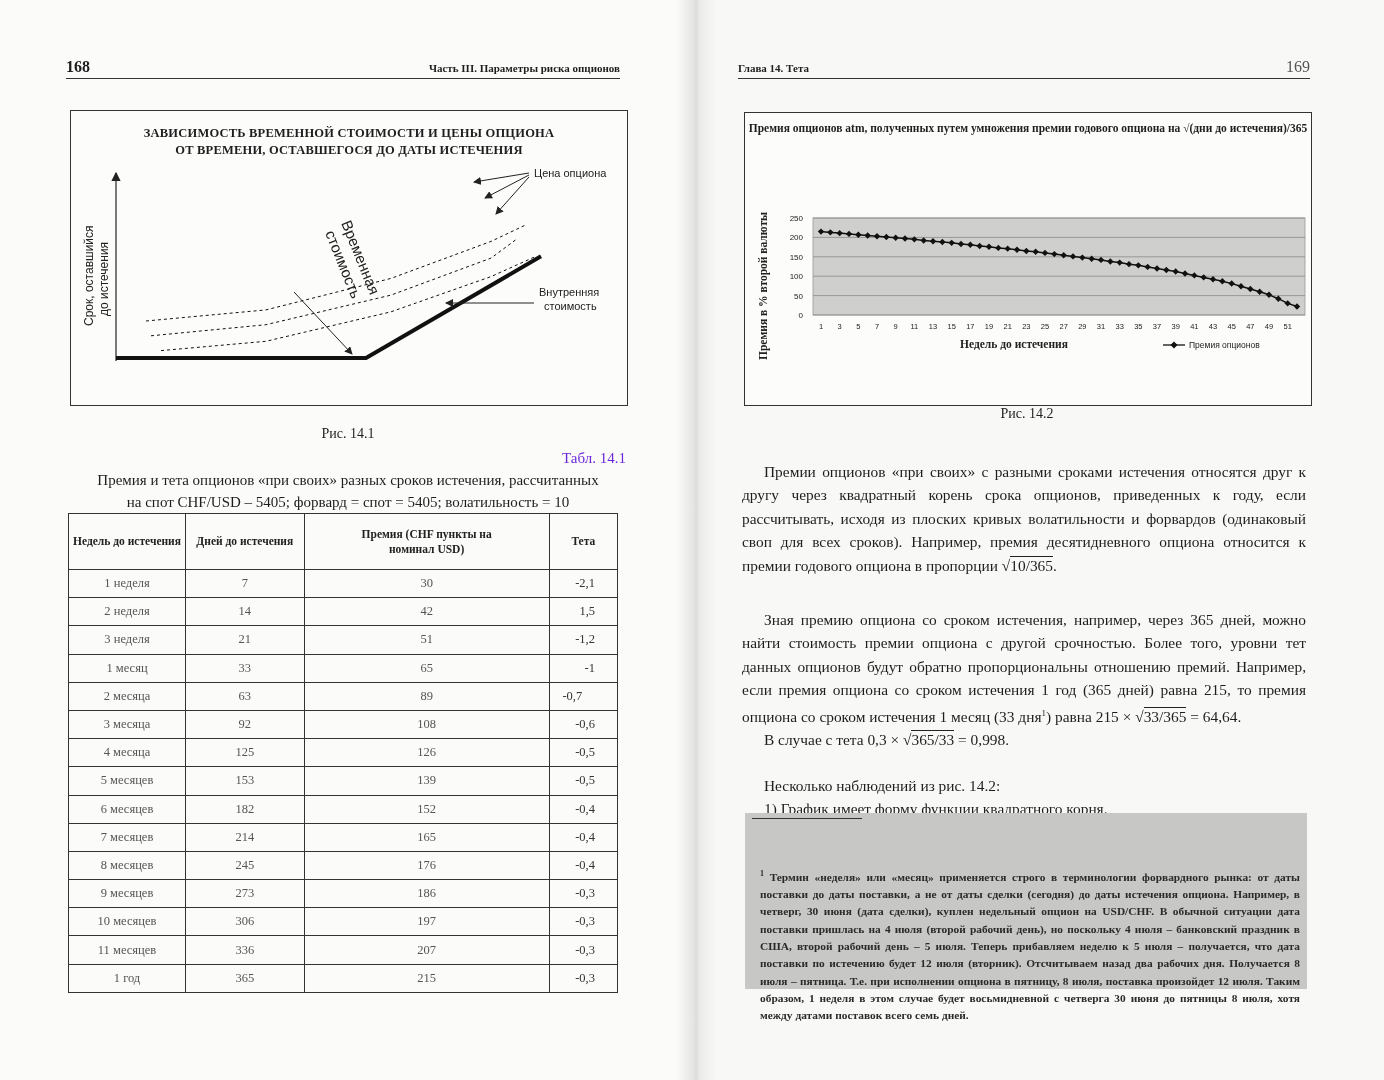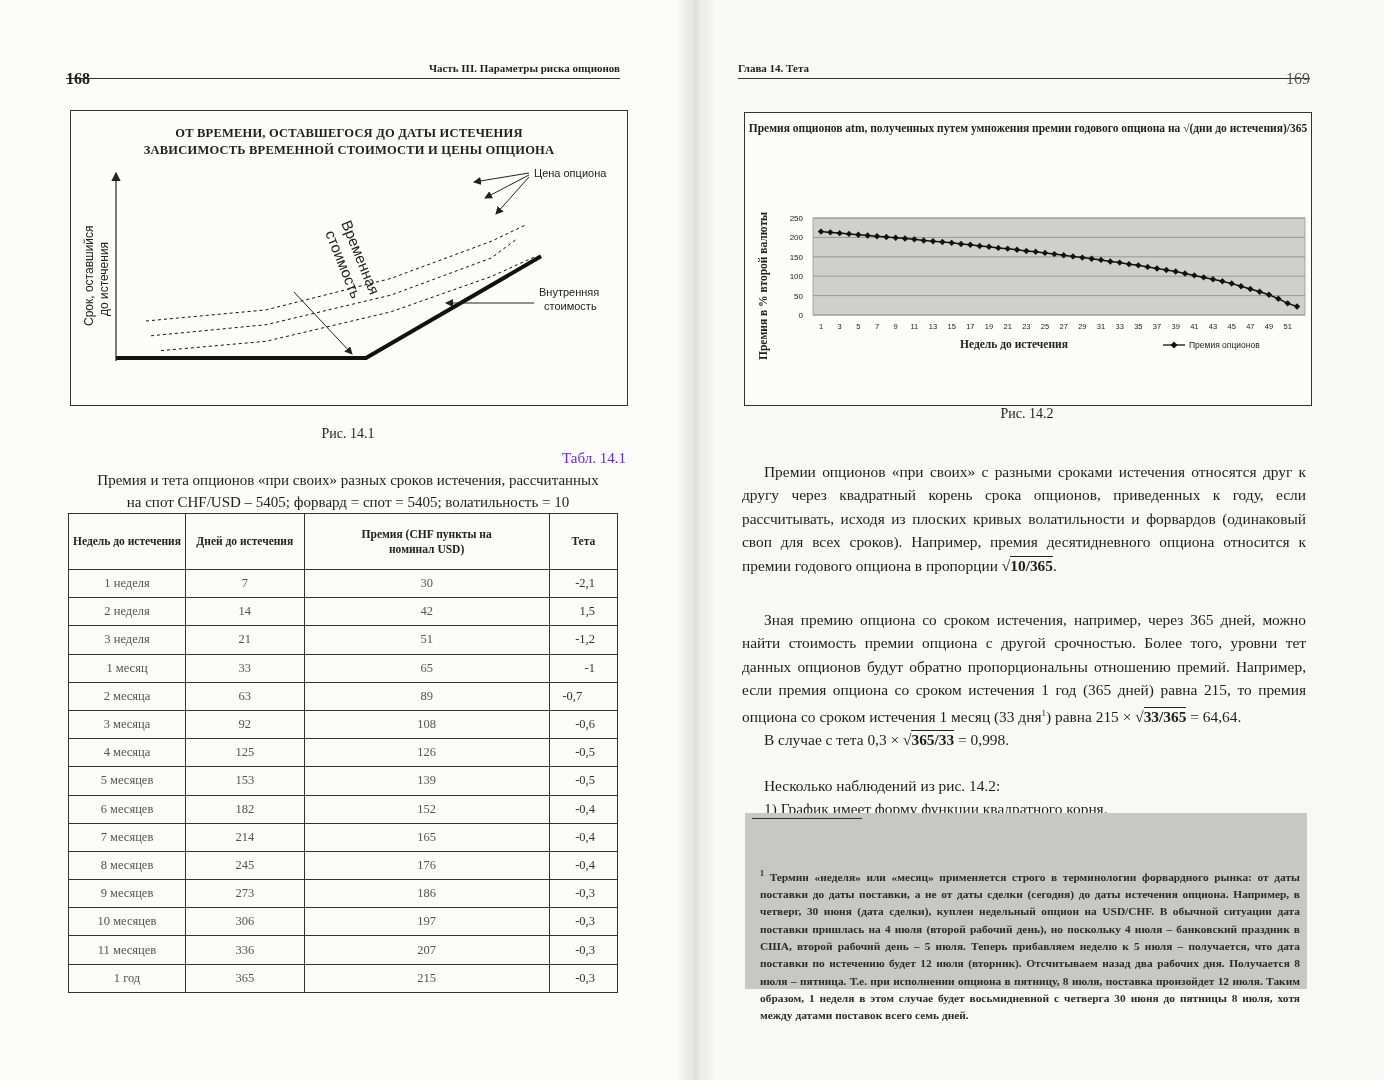--- a/index.html
+++ b/index.html
@@ -6,63 +6,63 @@
   body { width:1384px; height:1080px; background:#f4f4f2; position:relative; overflow:hidden;
          font-family:"Liberation Serif", serif; color:#1e1e1e; }
   .page { position:absolute; top:0; height:1080px; background:#fbfbfa; }
   .page.left { left:0; width:690px; }
   .page.right { left:690px; width:694px; background:#f8f8f7; }
   .gutter { position:absolute; left:676px; top:0; width:40px; height:1080px;
             background:linear-gradient(to right,#fbfbfa,#e4e4e2 45%,#dcdcda 50%,#ebebea 60%,#f8f8f7); }
   .runhead { position:absolute; top:54px; height:24px; border-bottom:1.5px solid #333; }
   .runhead.l { left:66px; width:554px; }
   .runhead.r { left:738px; width:572px; }
-  .pnum { position:absolute; top:16px; font-size:16px; font-weight:bold; }
+  .pnum { position:absolute; top:4px; font-size:16px; font-weight:bold; }
   .runtitle { position:absolute; top:8px; font-size:11px; font-weight:bold; }
   .figbox { position:absolute; border:1.5px solid #333; background:#fcfcfb; }
   .fig1 { left:70px; top:110px; width:556px; height:294px; }
   .fig2 { left:744px; top:112px; width:566px; height:292px; }
   .figtitle { position:absolute; left:0; right:0; text-align:center; font-weight:bold; }
   .fig1 .figtitle { top:14px; font-size:12.5px; line-height:17px; letter-spacing:0.2px; }
   .fig2 .figtitle { top:8px; font-size:11.5px; line-height:15px; }
   .caption { position:absolute; font-size:14px; text-align:center; }
   .tabno { position:absolute; left:70px; width:556px; top:450px; text-align:right; font-size:15px; color:#6d28d9; }
   .tabtitle { position:absolute; left:62px; width:572px; top:469px; text-align:center; font-size:15px; line-height:22px; }
   table.t { position:absolute; left:68px; top:513px; width:550px; border-collapse:collapse; font-size:12px; }
   table.t th, table.t td { border:1.2px solid #333; text-align:center; padding:0; }
   table.t th { height:55px; font-weight:bold; font-size:11.5px; line-height:15px; color:#222; }
   table.t td { height:27.2px; color:#555; font-size:12.5px; }
   table.t td.c4 { color:#333; }
   .body { position:absolute; left:742px; width:564px; font-size:15.4px; line-height:23.4px; text-align:justify; }
   .p1 { top:460px; text-indent:22px; }
   .p2 { top:583px; text-indent:22px;margin-top:25px; }
   .ind { padding-left:22px; }
-  .sqrt { border-top:1px solid #222; padding-top:0;font-weight:bold; }
+  .sqrt { border-top:1px solid #222; padding-top:0; }
   .footbox { position:absolute; left:745px; top:813px; width:562px; height:176px; background:#c7c7c5; }
   .footrule { position:absolute; left:752px; top:818px; width:110px; border-top:1px solid #333; }
   .foot { position:absolute; left:760px; top:823px; width:540px; font-size:11.4px; line-height:17.3px; color:#2a2a2a; text-align:justify; font-weight:bold;margin-top:42px; }
   .foot sup { font-size:8px; }
   svg text { font-family:"Liberation Sans", sans-serif; }
 </style>
 </head>
 <body>
 
 <div class="page left"></div>
 <div class="page right"></div>
 <div class="gutter"></div>
 
 <div class="runhead l">
   <span class="pnum" style="left:0">168</span>
   <span class="runtitle" style="right:0">Часть III. Параметры риска опционов</span>
 </div>
 
 <div class="figbox fig1">
   <div class="figtitle">
+    <div>ЗАВИСИМОСТЬ ВРЕМЕННОЙ СТОИМОСТИ И ЦЕНЫ ОПЦИОНА</div>
     <div>ОТ ВРЕМЕНИ, ОСТАВШЕГОСЯ ДО ДАТЫ ИСТЕЧЕНИЯ</div>
-    <div>ЗАВИСИМОСТЬ ВРЕМЕННОЙ СТОИМОСТИ И ЦЕНЫ ОПЦИОНА</div>
   </div>
   <svg id="fig1svg" width="556" height="294" style="position:absolute;left:0;top:0">
     <defs>
       <marker id="ah" markerWidth="8" markerHeight="8" refX="7" refY="4" orient="auto">
         <path d="M0,0 L8,4 L0,8 z" fill="#222"></path>
       </marker>
     </defs>
     <line x1="45" y1="250" x2="45" y2="62" stroke="#222" stroke-width="1.2" marker-end="url(#ah)"></line>
     <text transform="translate(22,215) rotate(-90)" font-size="12" fill="#222">Срок, оставшийся</text>
     <text transform="translate(37,205) rotate(-90)" font-size="12" fill="#222">до истечения</text>

